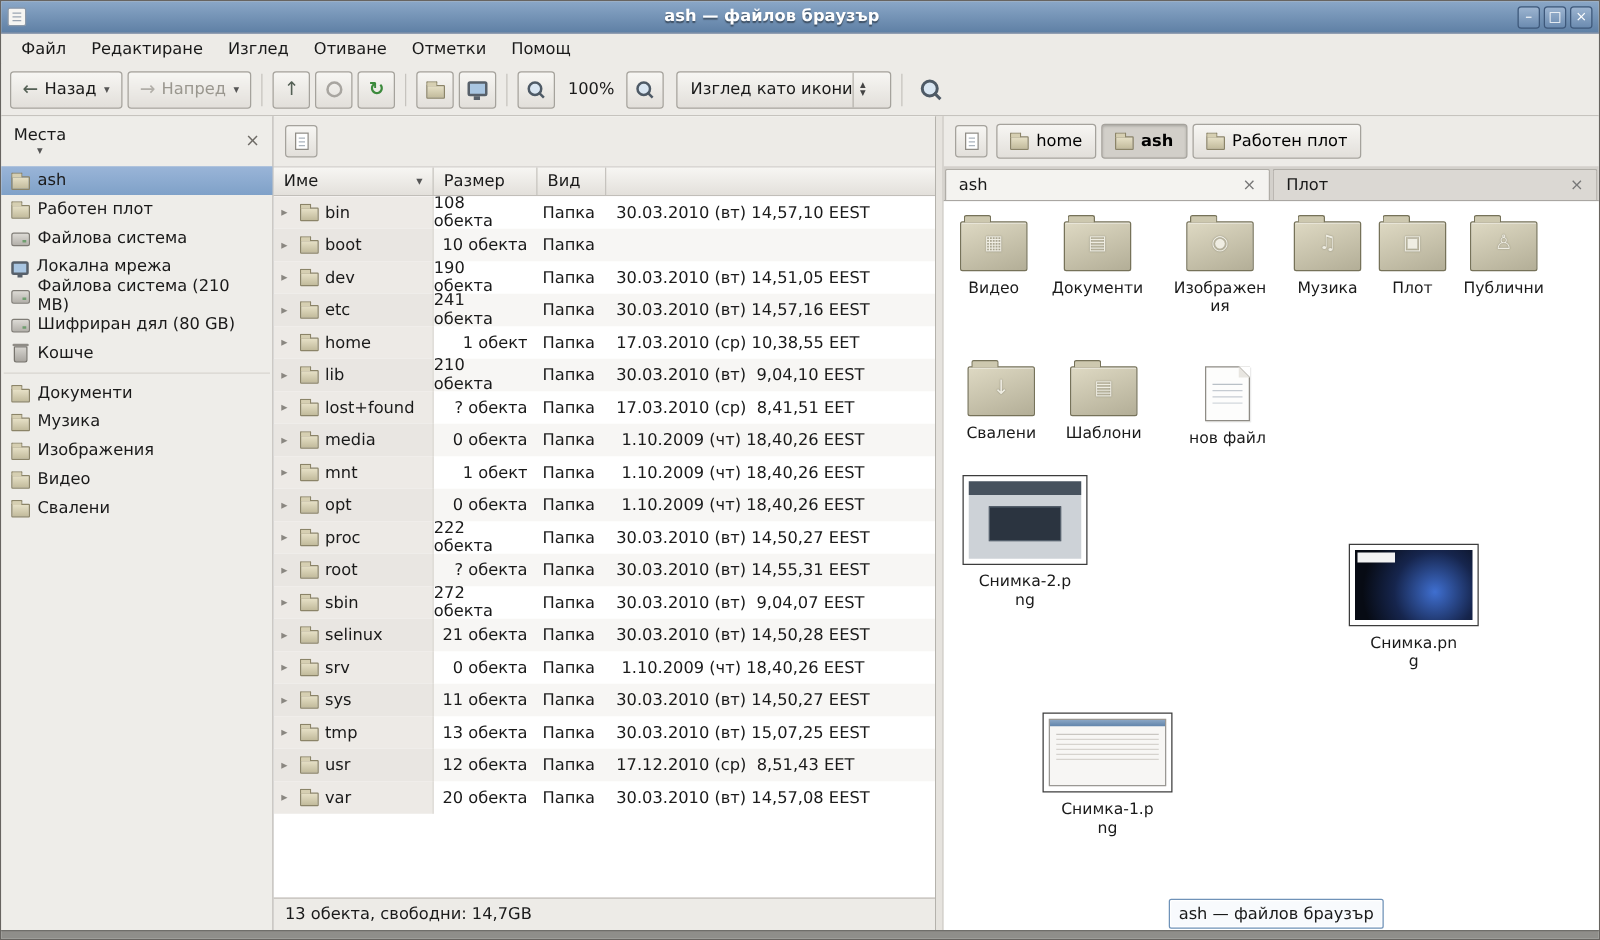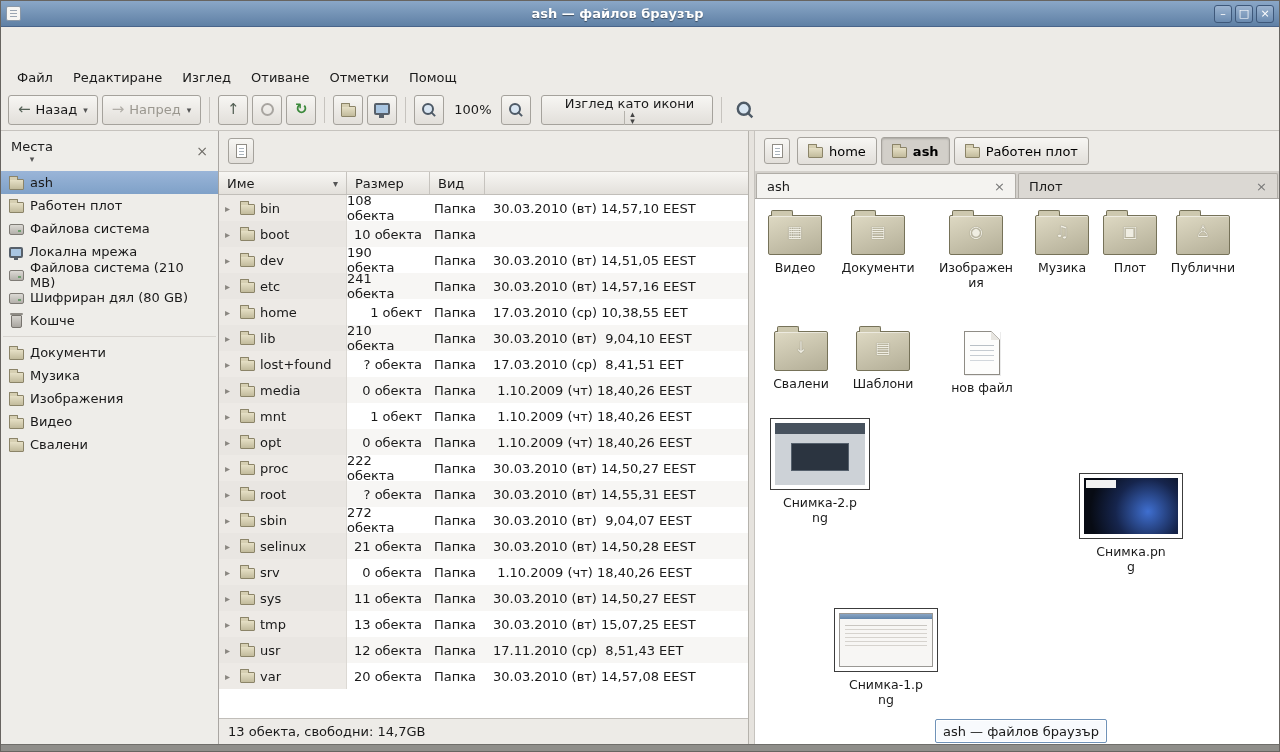--- a/index.html
+++ b/index.html
@@ -16,41 +16,41 @@
   .win-app-icon::after { content:""; position:absolute; left:3px; top:3px; right:3px; height:1px;
     background:#9aa5b2; box-shadow:0 3px 0 #9aa5b2, 0 6px 0 #9aa5b2; }
   .title { flex:1; text-align:center; color:#fff; font-weight:bold;
     text-shadow:0 1px 1px rgba(0,0,0,.45); }
   .win-controls { display:flex; gap:3px; }
   .win-btn { width:18px; height:18px; border:1px solid #3e587a; border-radius:3px;
     background:linear-gradient(#9cb4d0,#6b8bb0); color:#fff; font-size:11px; line-height:15px;
     text-align:center; cursor:default; }
 
   
-  .menubar { height:24px; flex:none; display:flex; align-items:center; padding-left:6px; background:#edebe7;margin-top:38px; }
+  .menubar { height:24px; flex:none; display:flex; align-items:center; padding-left:6px; background:#edebe7; }
   .menu-item { padding:3px 10px; }
 
   
   .toolbar { height:42px; flex:none; display:flex; align-items:center; gap:4px;
     background:#edebe7; border-bottom:1px solid #c6c3be; padding:0 7px; }
   .tbtn { display:flex; align-items:center; gap:5px; height:30px; padding:0 9px;
     background:linear-gradient(#f7f6f3,#e2dfda); border:1px solid #a5a29c; border-radius:3px;
     font-size:13px; font-family:inherit; color:#1a1a1a; }
   .iconb { width:30px; justify-content:center; padding:0; }
   .flat { background:transparent; border-color:transparent; }
   .disabled { color:#9a978f; }
   .glyph { font-size:15px; line-height:1; color:#546055; }
   .disabled .glyph { color:#b1aea8; }
   .reload { color:#3c8a3c; font-weight:bold; }
   .dd { font-size:9px; color:#555; margin-left:1px; }
   .tsep { width:1px; height:26px; background:#c6c3be; margin:0 4px; }
   .zoom-level { padding:0 6px; }
-  .combo { height:30px; display:flex; align-items:center; justify-content:space-between;
+  .combo { height:30px; display:flex; align-items:center; 
     min-width:172px; padding:0 6px 0 10px; border:1px solid #a5a29c; border-radius:3px;
-    background:linear-gradient(#f7f6f3,#e2dfda); margin-left:6px;flex-direction:column; }
+    background:linear-gradient(#f7f6f3,#e2dfda); margin-left:6px; }
   .stepper { display:flex; flex-direction:column; justify-content:center; line-height:7px;
     font-size:9px; color:#444; border-left:1px solid #b5b2ac; padding-left:5px; height:100%; }
   .stepper i { font-style:normal; }
   .stop-circle { width:13px; height:13px; border:2px solid #a8a5a0; border-radius:50%; }
   .monitor { display:inline-block; width:16px; height:12px; border:2px solid #57606a;
     background:#a9c6e2; border-radius:2px; position:relative; margin-top:-2px; }
   .monitor::after { content:""; position:absolute; left:3px; bottom:-5px; width:5px; height:3px; background:#57606a; }
   .magnifier { width:16px; height:16px; position:relative; display:inline-block; }
   .magnifier::before { content:""; position:absolute; width:8px; height:8px;
     border:2px solid #4e5a66; border-radius:50%; left:1px; top:1px; background:#d9e6f2; }
@@ -505,21 +505,21 @@
             <div class="cell c-date">30.03.2010 (вт) 15,07,25 EEST</div>
           </div>
           <div class="lrow">
             <div class="cell c-name">
               <span class="expander">▸</span>
               <span class="sicon icon-folder"></span>
               <span class="fname">usr</span>
             </div>
             <div class="cell c-size">12 обекта</div>
             <div class="cell c-type">Папка</div>
-            <div class="cell c-date">17.11.2010 (ср)  8,51,43 EET</div>
+            <div class="cell c-date">17.12.2010 (ср)  8,51,43 EET</div>
           </div>
           <div class="lrow">
             <div class="cell c-name">
               <span class="expander">▸</span>
               <span class="sicon icon-folder"></span>
               <span class="fname">var</span>
             </div>
             <div class="cell c-size">20 обекта</div>
             <div class="cell c-type">Папка</div>
             <div class="cell c-date">30.03.2010 (вт) 14,57,08 EEST</div>

